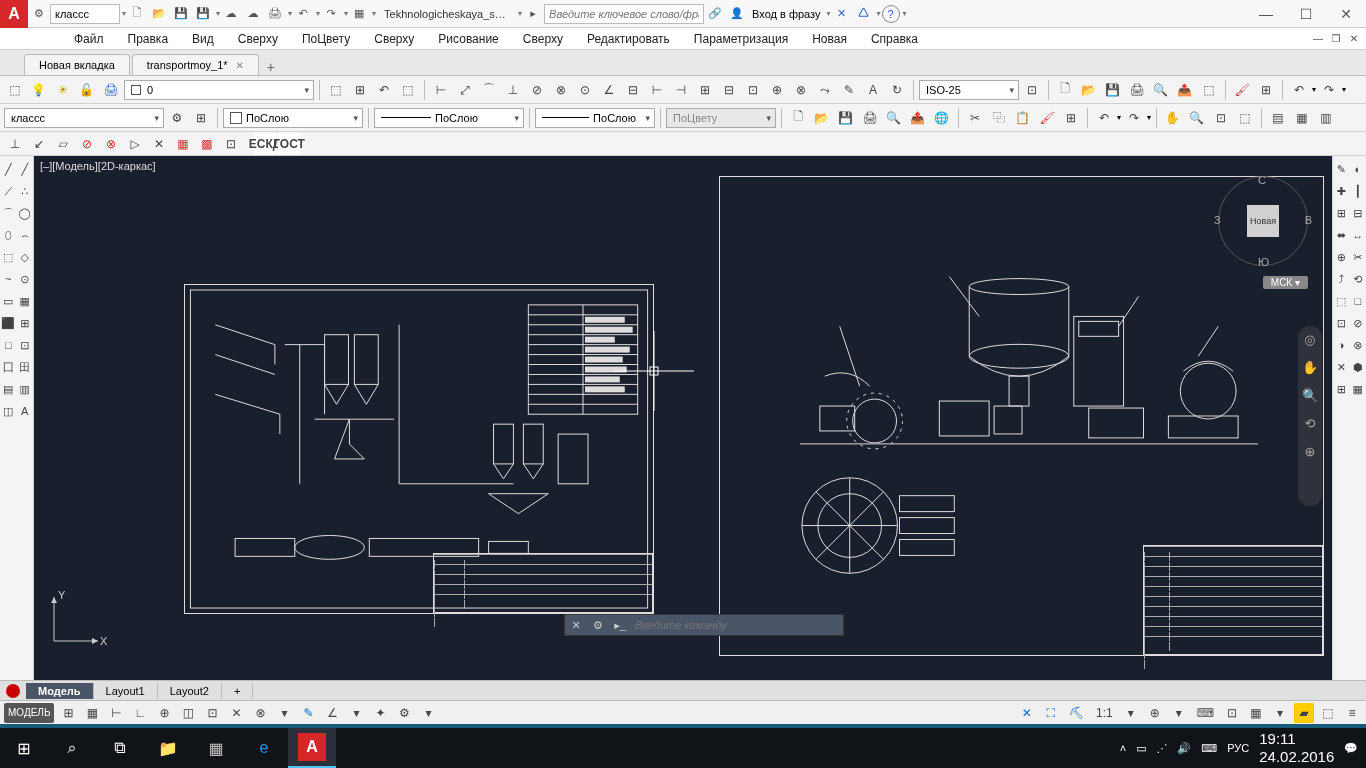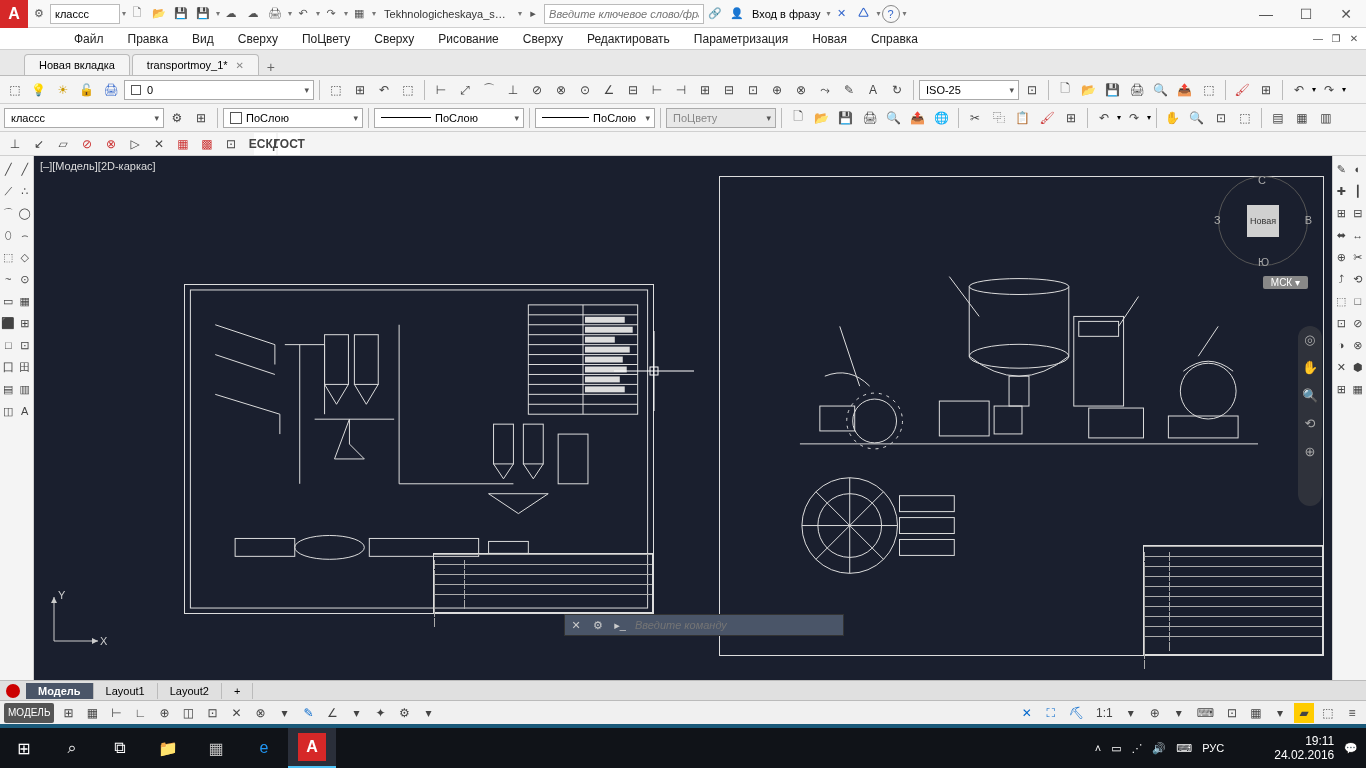--- a/index.html
+++ b/index.html
@@ -86,21 +86,21 @@
 .statusbar { height: 24px; background: #f0f0f0; display: flex; align-items: center; border-top: 1px solid #bbb; font-size: 11px; padding: 0 4px; gap: 4px; }
 .statusbar .sbtn { height: 20px; min-width: 20px; padding: 0 4px; display: inline-flex; align-items: center; justify-content: center; cursor: pointer; color: #444; font-size: 12px; }
 .statusbar .sbtn.badge { background: #555; color: #fff; border-radius: 2px; font-size: 10px; }
 .statusbar .spacer { flex: 1; }
 
 
 .taskbar { position: absolute; left: 0; bottom: 0; width: 1366px; height: 40px; background: #101318; display: flex; align-items: center; color: #fff; font-size: 11px; }
 .taskbar .tb-item { width: 48px; height: 40px; display: flex; align-items: center; justify-content: center; font-size: 16px; color: #fff; }
 .taskbar .tb-item.active { border-bottom: 2px solid #4fc3f7; background: #2a2f3a; }
 .taskbar .tray { margin-left: auto; display: flex; align-items: center; gap: 10px; padding-right: 8px; }
-.taskbar .clock { text-align: right; line-height: 1.2; font-size: 12px; margin-left: 40px; }
+.taskbar .clock { text-align: left; line-height: 1.2; font-size: 15px; }
 
 .gost-btn { border:1px solid #888; padding:0 2px; font-size:9px; background:#fff; color:#c00; font-weight:bold;}
 </style>
 </head>
 <body>
 
 <div class="window">
 
   <div class="titlebar">
     <div class="logo">A</div>

